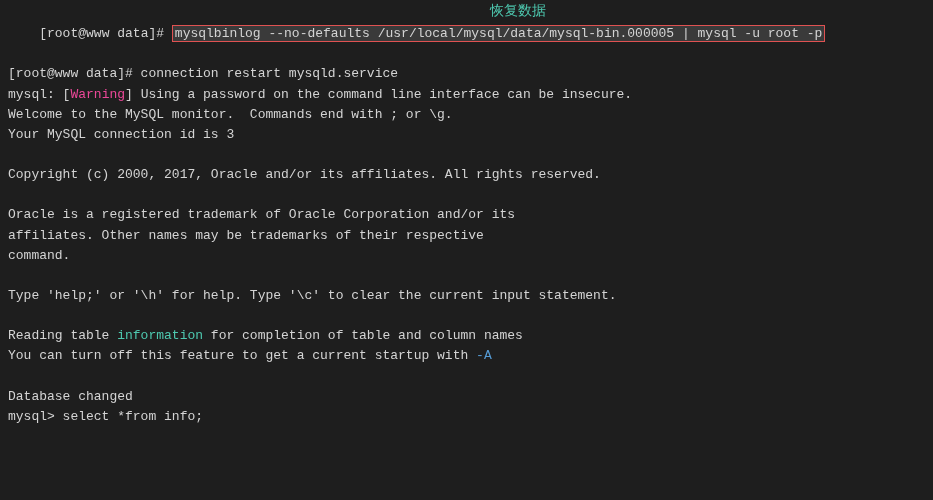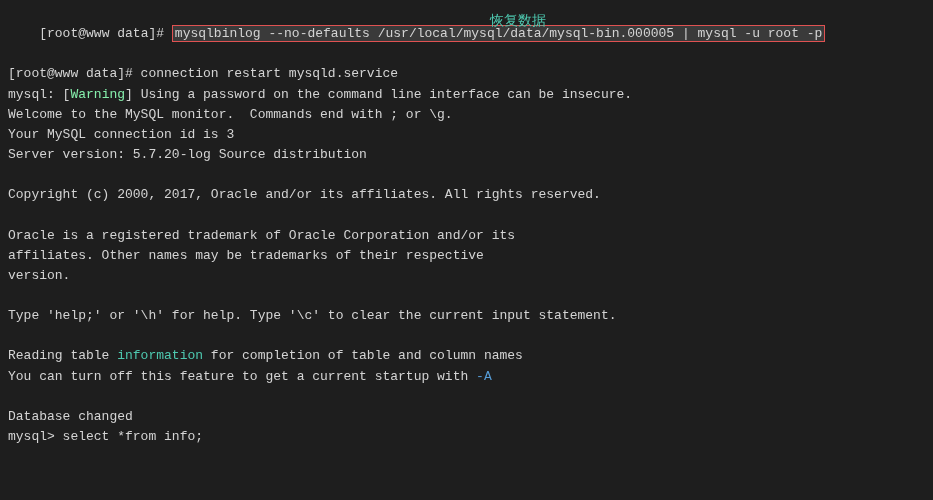--- a/index.html
+++ b/index.html
@@ -24,53 +24,52 @@
       line-height: 1.55;
       white-space: pre;
       font-family: Liberation Mono, monospace;
     }
     .highlight-cmd {
       background: #3a3a3a;
       border: 1.5px solid #e05252;
       display: inline;
       padding: 0 2px;
     }
-    .text-yellow { color: #86efac; margin-top: 28px; }
+    .text-yellow { color: #ec4899; margin-top: 28px; }
     .text-cyan { color: #4ec9b0; text-align: center; }
     .text-blue { color: #569cd6; }
     .text-white { color: #d4d4d4; }
     .annotation-huifu {
       position: absolute;
       color: #4ec9b0;
       font-size: 14px;
       font-family: 'Courier New', monospace;
     }
   </style>
 </head>
 <body>
 
 <div class="terminal">
 
   <div class="line">
     <span class="text-white">[root@www data]# </span><span class="highlight-cmd text-white">mysqlbinlog --no-defaults /usr/local/mysql/data/mysql-bin.000005 | mysql -u root -p</span>
   </div>
 
-  <span class="annotation-huifu" style="top:12px; left:490px;">恢复数据</span>
+  <span class="annotation-huifu" style="top:2px; left:490px;">恢复数据</span>
 
   <div class="line"><span class="text-white">[root@www data]# connection restart mysqld.service</span></div>
   <div class="line"><span class="text-white">mysql: [</span><span class="text-yellow">Warning</span><span class="text-white">] Using a password on the command line interface can be insecure.</span></div>
   <div class="line"><span class="text-white">Welcome to the MySQL monitor.  Commands end with ; or \g.</span></div>
   <div class="line"><span class="text-white">Your MySQL connection id is 3</span></div>
-  <div class="line"><span class="text-white">Server version: 5.7.20-log Source distribution</span></div>
   <div class="line">&nbsp;</div>
   <div class="line"><span class="text-white">Copyright (c) 2000, 2017, Oracle and/or its affiliates. All rights reserved.</span></div>
   <div class="line">&nbsp;</div>
   <div class="line"><span class="text-white">Oracle is a registered trademark of Oracle Corporation and/or its</span></div>
   <div class="line"><span class="text-white">affiliates. Other names may be trademarks of their respective</span></div>
-  <div class="line"><span class="text-white">version.</span></div>
+  <div class="line"><span class="text-white">command.</span></div>
   <div class="line">&nbsp;</div>
   <div class="line"><span class="text-white">Type 'help;' or '\h' for help. Type '\c' to clear the current input statement.</span></div>
   <div class="line">&nbsp;</div>
   <div class="line"><span class="text-white">Reading table </span><span class="text-cyan">information</span><span class="text-white"> for completion of table and column names</span></div>
   <div class="line"><span class="text-white">You can turn off this feature to get a current startup with </span><span class="text-blue">-A</span></div>
   <div class="line">&nbsp;</div>
   <div class="line"><span class="text-white">Database changed</span></div>
   <div class="line"><span class="text-white">mysql&gt; select *from info;</span></div>
 
 </div>

